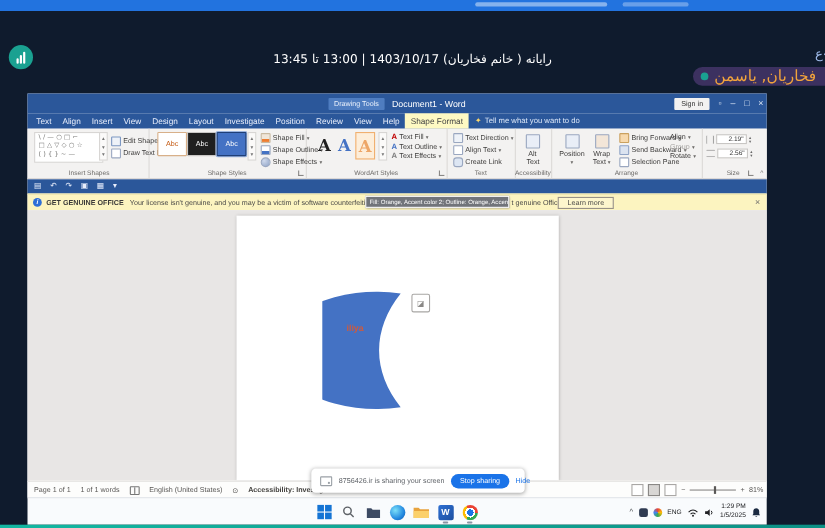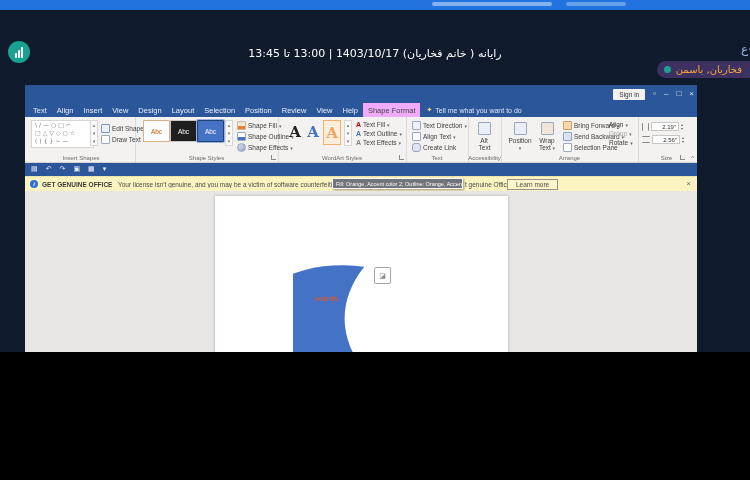--- a/index.html
+++ b/index.html
@@ -1,44 +1,44 @@
 <!DOCTYPE html>
 <html><head>
 <meta charset="utf-8">
 <style>
   html,body{margin:0;padding:0;background:#000;}
-  .screen{position:relative;width:750px;height:352px;background:#0f1b2d;overflow:hidden;
+  .screen{position:relative;width:750px;height:480px;background:#0f1b2d;overflow:hidden;
           font-family:"Liberation Sans",sans-serif;}
   
   .topbar{position:absolute;left:0;top:0;width:750px;height:10px;background:#2273df;}
   .smudge{position:absolute;background:rgba(255,255,255,.45);border-radius:2px;height:4px;top:2px;}
   .conf-logo{position:absolute;left:8px;top:41px;width:22px;height:22px;border-radius:50%;
              display:flex;align-items:flex-end;justify-content:center;gap:1px;padding-bottom:5px;box-sizing:border-box;}
   .conf-logo i{display:block;width:2px;background:#fff;border-radius:1px;}
   .session-title{position:absolute;left:0;top:47px;width:100%;text-align:center;color:#fff;
                  font-size:11px;direction:rtl;font-family:"DejaVu Sans",sans-serif;}
   .edge-glyph{position:absolute;right:-3px;top:42px;color:#9db9e8;font-size:12px;font-family:"DejaVu Sans",sans-serif;}
   .name-pill{position:absolute;right:0;top:61px;height:17px;background:#3c3160;border-radius:9px 0 0 9px;
              display:flex;align-items:center;gap:5px;padding:0 8px 0 7px;}
   .name-pill .dot{width:7px;height:7px;border-radius:50%;}
-  .name-pill .nm{font-size:10px;direction:rtl;font-family:"DejaVu Sans",sans-serif;}
+  .name-pill .nm{font-size:14px;direction:rtl;font-family:"DejaVu Sans",sans-serif;}
   
   .win{position:absolute;left:25px;top:85px;width:672px;height:367px;background:#fff;font-size:7px;color:#3b3a39;}
   .tbar{position:absolute;left:0;top:0;width:100%;height:18px;background:#2b579a;}
   .tbar-center{position:absolute;left:50%;top:0;height:18px;transform:translateX(-50%);
                display:flex;align-items:center;gap:7px;}
   .ctx-chip{background:#4f7dc0;color:#eaf1fb;font-size:6.5px;padding:2px 5px;border-radius:1px;white-space:nowrap;}
   .doc-title{color:#fff;font-size:8px;white-space:nowrap;}
   .tbar-right{position:absolute;right:3px;top:0;height:18px;display:flex;align-items:center;gap:8px;}
   .signin{background:#f3f2f1;color:#333;font-size:6.5px;padding:2px 6px;border-radius:1px;}
   .winbtn{color:#dfe8f6;font-size:8px;line-height:1;}
   .tabs{position:absolute;left:0;top:18px;width:100%;height:14px;background:#2b579a;
         display:flex;align-items:stretch;padding-left:3px;box-sizing:border-box;}
   .tab{color:#e8eefc;font-size:7.5px;padding:3px 5px 0 5px;white-space:nowrap;}
-  .tab.active{background:#f0abfc;color:#444;}
+  .tab.active{background:#fef9c3;color:#444;}
   .tellme{display:flex;align-items:center;gap:3px;color:#dce7f8;font-size:7px;padding:0 6px;white-space:nowrap;}
   .bulb{color:#ffd96b;font-size:7px;}
   .ribbon{position:absolute;left:0;top:32px;width:100%;height:46px;background:#f3f2f1;
           border-bottom:1px solid #d5d2d0;box-sizing:border-box;}
   .rgroup{position:absolute;top:0;height:45px;border-right:1px solid #dcdad8;}
   .glabel{position:absolute;bottom:1px;left:0;width:100%;text-align:center;font-size:6px;color:#6d6b69;white-space:nowrap;}
   .launcher{position:absolute;bottom:2px;width:4px;height:4px;border-left:1px solid #8a8886;border-bottom:1px solid #8a8886;}
   .gallery{position:absolute;left:4px;top:3px;width:58px;height:26px;background:#fff;border:1px solid #d8d6d4;
            font-size:6px;color:#7a7a78;line-height:8px;padding-left:3px;letter-spacing:2px;overflow:hidden;
            font-family:"DejaVu Sans",sans-serif;}
@@ -142,37 +142,41 @@
   <div class="session-title">رایانه ( خانم فخاریان) 1403/10/17 | 13:00 تا 13:45</div>
   <div class="edge-glyph"><span>ع</span>‹</div>
   <div class="name-pill" style="background: rgb(60, 49, 96);">
     <span class="dot" style="background: rgb(26, 161, 145);"></span>
     <span class="nm" style="color: rgb(242, 164, 60);">فخاریان, یاسمن</span>
   </div>
 
   <div class="win">
 
     <div class="tbar">
+      <div class="tbar-center">
+        <span class="ctx-chip">Drawing Tools</span>
+        <span class="doc-title">Document1 - Word</span>
+      </div>
       <div class="tbar-right">
         <span class="signin">Sign in</span>
         <span class="winbtn">▫</span>
         <span class="winbtn">–</span>
         <span class="winbtn">□</span>
         <span class="winbtn">×</span>
       </div>
     </div>
 
     <div class="tabs">
       <span class="tab">Text</span>
       <span class="tab">Align</span>
       <span class="tab">Insert</span>
       <span class="tab">View</span>
       <span class="tab">Design</span>
       <span class="tab">Layout</span>
-      <span class="tab">Selection</span>
+      <span class="tab">Investigate</span>
       <span class="tab">Position</span>
       <span class="tab">Review</span>
       <span class="tab">View</span>
       <span class="tab">Help</span>
       <span class="tab active">Shape Format</span>
       <span class="tellme">
         <span class="bulb">✦</span>
         <span>Tell me what you want to do</span>
       </span>
     </div>
@@ -375,21 +379,21 @@
       <span class="tooltip">Fill: Orange, Accent color 2; Outline: Orange, Accent color 2</span>
       <span class="learnmore">Learn more</span>
       <span class="warn-x">×</span>
     </div>
 
     <div class="doc">
       <div class="page">
         <svg width="74" height="113" viewBox="10 0 54 140" preserveAspectRatio="none" style="position:absolute;left:78px;top:66px;">
           <path d="M 62 6 A 66 66 0 1 0 62 134 A 150 150 0 0 1 62 6 Z" fill="#4472c4"></path>
         </svg>
-        <div class="shape-text">words</div>
+        <div class="shape-text">iliya</div>
         <div class="layoutbtn">
           <span>◪</span>
         </div>
       </div>
     </div>
 
     <div class="sbar">
       <div class="sbar-left">
         <span>Page 1 of 1</span>
         <span>1 of 1 words</span>

